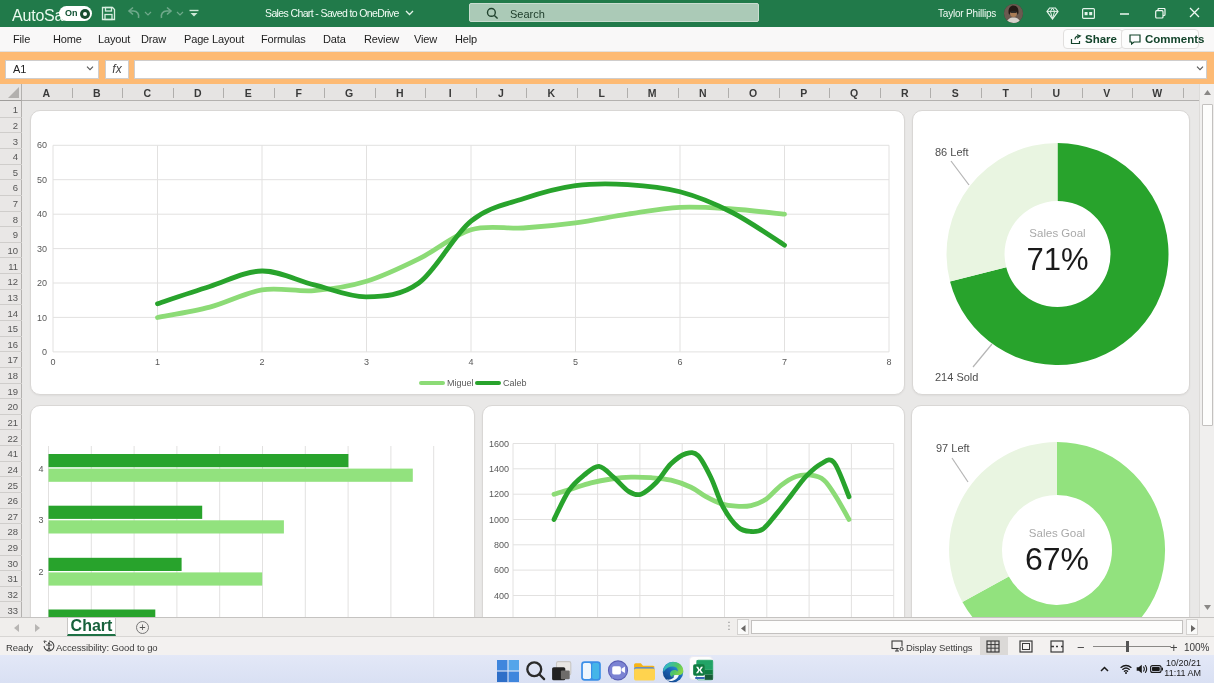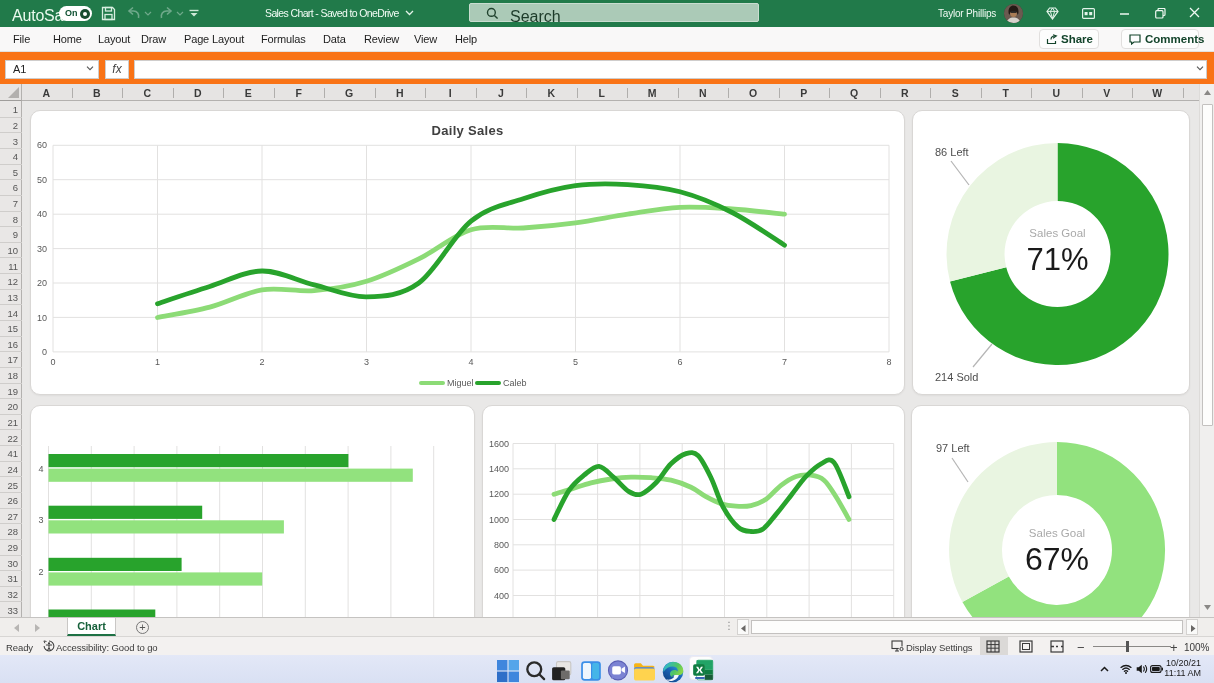--- a/index.html
+++ b/index.html
@@ -7,29 +7,29 @@
 .abs{position:absolute;}
 
 #titlebar{left:0;top:0;width:1214px;height:27px;background:#217a4a;color:#fff;}
 #autosave{left:12px;top:7px;font-size:16px;letter-spacing:-.2px;color:#eafaef;}
 #aspill{left:59px;top:6px;width:33px;height:15px;background:#fff;border-radius:8px;}
 #aspill .on{position:absolute;left:6px;top:2px;font-size:9px;font-weight:bold;color:#0f5132;}
 #aspill .knob{position:absolute;right:2.5px;top:2.5px;width:10px;height:10px;border-radius:50%;background:#174d30;}
 #aspill .knob:after{content:"";position:absolute;left:3px;top:3px;width:4px;height:4px;border-radius:50%;background:#fff;}
 #doctitle{left:265px;top:7px;font-size:10.5px;letter-spacing:-.62px;color:#f2fcf5;}
 #searchbox{left:469px;top:3px;width:290px;height:19px;background:#abcab7;border:1px solid #c9ddd0;border-radius:2px;}
-#searchbox .stext{position:absolute;left:40px;top:3.5px;font-size:16px;color:#1c3b29;}
+#searchbox .stext{position:absolute;left:40px;top:3.5px;font-size:11px;color:#1c3b29;}
 #username{left:938px;top:7.5px;font-size:10px;letter-spacing:-.2px;color:#f0faf3;}
 #avatar{left:1004px;top:4px;width:19px;height:19px;border-radius:50%;background:#3d3633;overflow:hidden;}
 
 #menubar{left:0;top:27px;width:1214px;height:25px;background:#f9f8f8;border-bottom:1px solid #e3e1e0;}
 .mtab{position:absolute;top:6px;font-size:11px;letter-spacing:-.15px;color:#1d1d1d;}
 .rbtn{position:absolute;top:2px;height:20px;background:#fdfdfd;border:1px solid #e1dfde;border-radius:4px;color:#13442b;font-size:11.5px;font-weight:bold;line-height:18px;}
 
-#fbar{left:0;top:52px;width:1214px;height:32px;background:#f97316;}
+#fbar{left:0;top:52px;width:1214px;height:32px;background:#fdba74;}
 #namebox{left:5px;top:8px;width:94px;height:19px;background:#fff;border:1px solid #cfcdcc;font-size:11px;color:#222;line-height:17px;padding-left:7px;}
 #fxbox{left:105px;top:8px;width:24px;height:19px;background:#fff;border:1px solid #cfcdcc;font-style:italic;font-size:12px;color:#444;text-align:center;line-height:17px;}
 #ffield{left:134px;top:8px;width:1073px;height:19px;background:#fff;border:1px solid #cfcdcc;}
 
 #colhead{left:0;top:84px;width:1214px;height:17px;background:#e6e4e3;border-bottom:1px solid #b3b1af;}
 #corner{left:0;top:84px;width:22px;height:17px;background:#e6e4e3;border-right:1px solid #b3b1af;border-bottom:1px solid #9f9d9b;}
 #corner svg{position:absolute;right:2px;bottom:2px;}
 .clet{position:absolute;top:3px;width:50px;text-align:center;font-size:10.5px;font-weight:bold;color:#3a3a3a;}
 .csep{position:absolute;top:4px;width:1px;height:10px;background:#b0aeac;}
 
@@ -125,21 +125,21 @@
   <span class="mtab" style="left:13px">File</span>
   <span class="mtab" style="left:53px">Home</span>
   <span class="mtab" style="left:98px">Layout</span>
   <span class="mtab" style="left:141px">Draw</span>
   <span class="mtab" style="left:184px">Page Layout</span>
   <span class="mtab" style="left:261px">Formulas</span>
   <span class="mtab" style="left:323px">Data</span>
   <span class="mtab" style="left:364px">Review</span>
   <span class="mtab" style="left:414px">View</span>
   <span class="mtab" style="left:455px">Help</span>
-  <div class="rbtn" style="left:1039px;width:60px;padding-left:32px;">
+  <div class="rbtn" style="left:1063px;width:60px;padding-left:32px;">
     <svg style="position:absolute;left:6px;top:4px" width="12" height="11" viewBox="0 0 12 11">
         <path d="M1.5 5v4.5h8V7" fill="none" stroke="#13442b" stroke-width="1.2"></path>
         <path d="M5 5.5c0-2.5 1.5-3.5 4-3.5" fill="none" stroke="#13442b" stroke-width="1.2"></path>
         <path d="M7 .7L10.3 2 7 4.2" fill="none" stroke="#13442b" stroke-width="1.2"></path>
       </svg>
     <span style="position:absolute;left:21px;">Share</span>
   </div>
   <div class="rbtn" style="left:1121px;width:78px;">
     <svg style="position:absolute;left:7px;top:4px" width="12" height="11" viewBox="0 0 12 11">
         <path d="M1 1h10v7H5L2.6 10V8H1z" fill="none" stroke="#13442b" stroke-width="1.2"></path>
@@ -275,21 +275,20 @@
     <span class="rnum" style="top:456.7px">30</span>
     <span class="rsep" style="top:469.1px"></span>
     <span class="rnum" style="top:472.3px">31</span>
     <span class="rsep" style="top:484.7px"></span>
     <span class="rnum" style="top:487.9px">32</span>
     <span class="rsep" style="top:500.4px"></span>
     <span class="rnum" style="top:503.6px">33</span>
 
   </div>
   <div class="card" style="left:30px;top:9px;width:875px;height:285px">
-  <div class="ctitle" style="top:12px">Daily Sales</div>
   <svg width="873" height="283" viewBox="0 0 873 283" style="position:absolute;left:0;top:0">
   <line x1="22" y1="34.3" x2="858" y2="34.3" stroke="#e2e1e0" stroke-width="1"></line>
   <line x1="22" y1="68.7" x2="858" y2="68.7" stroke="#e2e1e0" stroke-width="1"></line>
   <line x1="22" y1="103.2" x2="858" y2="103.2" stroke="#e2e1e0" stroke-width="1"></line>
   <line x1="22" y1="137.6" x2="858" y2="137.6" stroke="#e2e1e0" stroke-width="1"></line>
   <line x1="22" y1="172.0" x2="858" y2="172.0" stroke="#e2e1e0" stroke-width="1"></line>
   <line x1="22" y1="206.4" x2="858" y2="206.4" stroke="#e2e1e0" stroke-width="1"></line>
   <line x1="22" y1="240.9" x2="858" y2="240.9" stroke="#e2e1e0" stroke-width="1"></line>
   <line x1="22.0" y1="34.3" x2="22.0" y2="240.9" stroke="#e2e1e0" stroke-width="1"></line>
   <line x1="126.5" y1="34.3" x2="126.5" y2="240.9" stroke="#e2e1e0" stroke-width="1"></line>
@@ -412,21 +411,21 @@
       <path d="M3.5 5L0 0h7z" fill="#8a8886"></path>
     </svg>
 </div>
 <div class="abs" id="tabrow">
   <svg style="position:absolute;left:14px;top:6px" width="6" height="8" viewBox="0 0 6 8">
       <path d="M5 0L0 4l5 4z" fill="#b7b5b3"></path>
     </svg>
   <svg style="position:absolute;left:34px;top:6px" width="6" height="8" viewBox="0 0 6 8">
       <path d="M1 0l5 4-5 4z" fill="#b7b5b3"></path>
     </svg>
-  <div style="position:absolute;left:67px;top:0;width:49px;height:18px;background:#fff;border-left:1px solid #c9c7c5;border-right:1px solid #c9c7c5;border-bottom:2px solid #1e7145;text-align:center;font-size:11px;font-weight:bold;color:#17613b;line-height:16px;">Chart</div>
+  <div style="position:absolute;left:67px;top:0;width:49px;height:18px;background:#fff;border-left:1px solid #c9c7c5;border-right:1px solid #c9c7c5;border-bottom:2px solid #1e7145;text-align:center;font-size:16px;font-weight:bold;color:#17613b;line-height:16px;">Chart</div>
   <div style="position:absolute;left:136px;top:3px;width:13px;height:13px;border:1px solid #777;border-radius:50%;color:#555;font-size:11px;line-height:11px;text-align:center;">+</div>
   <div style="position:absolute;left:724px;top:2px;font-size:10px;color:#888;letter-spacing:0;">⋮</div>
   <div style="position:absolute;left:737px;top:1px;width:12px;height:16px;background:#fafaf9;border:1px solid #d4d2d0;">
       <svg style="position:absolute;left:3px;top:4.5px" width="5" height="7" viewBox="0 0 5 7">
         <path d="M4.5 0L0 3.5l4.5 3.5z" fill="#6a6866"></path>
       </svg>
     </div>
   <div style="position:absolute;left:749px;top:1px;width:437px;height:16px;background:#efedec;"></div>
   <div style="position:absolute;left:751px;top:2px;width:432px;height:14px;background:#fdfdfc;border:1px solid #c3c1bf;"></div>
   <div style="position:absolute;left:1186px;top:1px;width:12px;height:16px;background:#fafaf9;border:1px solid #d4d2d0;">

